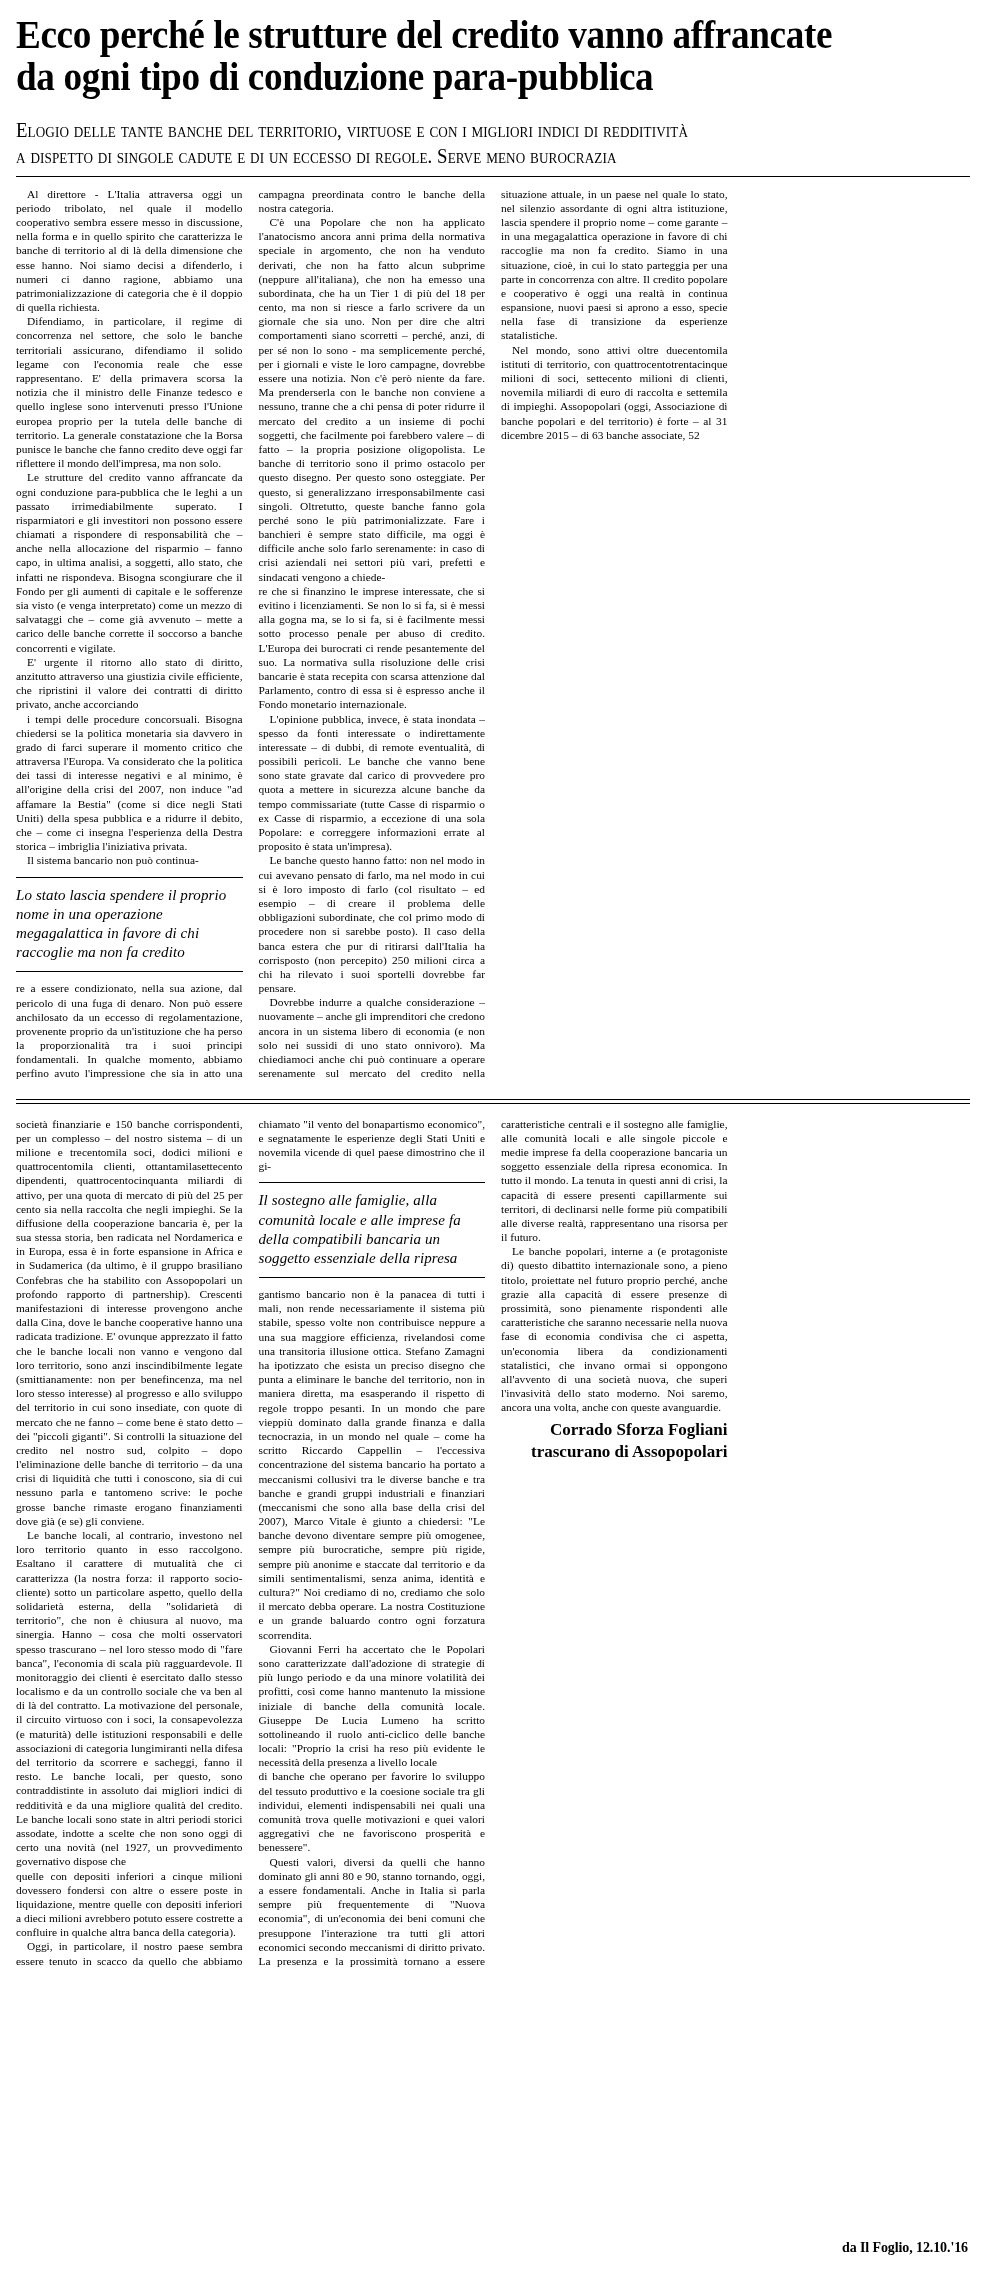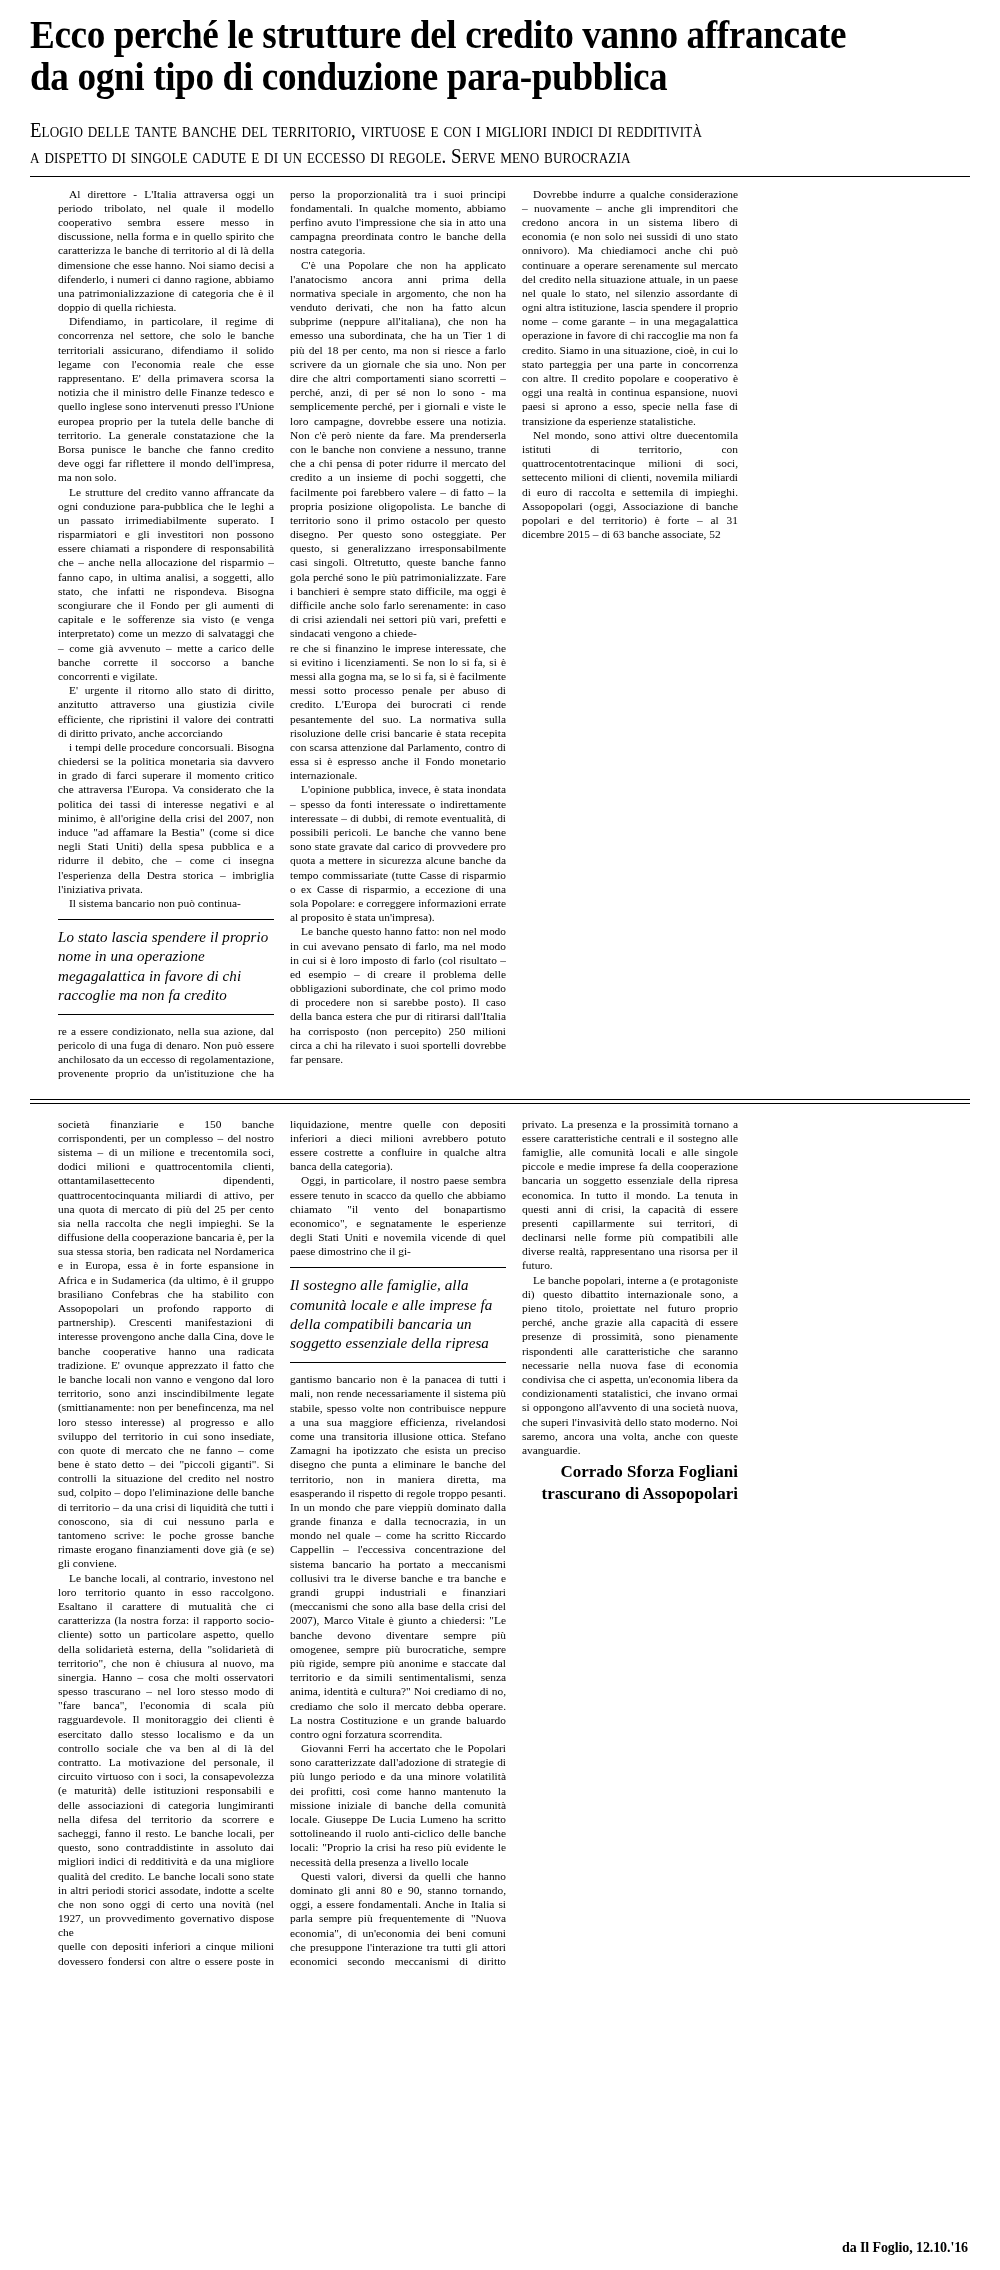--- a/index.html
+++ b/index.html
@@ -12,21 +12,21 @@
     width: 1000px;
     height: 2270px;
     font-family: "Liberation Serif", "DejaVu Serif", serif;
     color: #000000;
     position: relative;
     overflow: hidden;
   }
   .page {
     width: 1000px;
     height: 2270px;
-    padding: 14px 30px 10px 30px;
+    padding: 14px 30px 10px 16px;
     position: relative;
   }
 
   
   .headline {
     font-family: "Liberation Serif", "DejaVu Serif", serif;
     font-weight: bold;
     font-size: 40px;
     line-height: 1.06;
     letter-spacing: -0.4px;
@@ -60,21 +60,20 @@
 
   
   .cols {
     column-count: 4;
     column-gap: 16px;
     column-fill: auto;
     text-align: justify;
     font-size: 11.4px;
     line-height: 1.245;
     hyphens: auto;
-    margin-left: 28px;
     -webkit-hyphens: auto;
   }
   .cols p {
     margin: 0;
     text-indent: 11px;
   }
   .cols p.noindent { text-indent: 0; }
 
   .top-cols { height: 900px; }
   .bottom-cols { height: 860px; }
@@ -179,20 +178,21 @@
     <p class="noindent">quelle con depositi inferiori a cinque milioni dovessero fondersi con altre o essere poste in liquidazione, mentre quelle con depositi inferiori a dieci milioni avrebbero potuto essere costrette a confluire in qualche altra banca della categoria).</p>
     <p>Oggi, in particolare, il nostro paese sembra essere tenuto in scacco da quello che abbiamo chiamato "il vento del bonapartismo economico", e segnatamente le esperienze degli Stati Uniti e novemila vicende di quel paese dimostrino che il gi-</p>
 
     <div class="pullquote">
       <p>Il sostegno alle famiglie, alla comunità locale e alle imprese fa della compatibili bancaria un soggetto essenziale della ripresa</p>
     </div>
 
     <p class="noindent">gantismo bancario non è la panacea di tutti i mali, non rende necessariamente il sistema più stabile, spesso volte non contribuisce neppure a una sua maggiore efficienza, rivelandosi come una transitoria illusione ottica. Stefano Zamagni ha ipotizzato che esista un preciso disegno che punta a eliminare le banche del territorio, non in maniera diretta, ma esasperando il rispetto di regole troppo pesanti. In un mondo che pare vieppiù dominato dalla grande finanza e dalla tecnocrazia, in un mondo nel quale – come ha scritto Riccardo Cappellin – l'eccessiva concentrazione del sistema bancario ha portato a meccanismi collusivi tra le diverse banche e tra banche e grandi gruppi industriali e finanziari (meccanismi che sono alla base della crisi del 2007), Marco Vitale è giunto a chiedersi: "Le banche devono diventare sempre più omogenee, sempre più burocratiche, sempre più rigide, sempre più anonime e staccate dal territorio e da simili sentimentalismi, senza anima, identità e cultura?" Noi crediamo di no, crediamo che solo il mercato debba operare. La nostra Costituzione e un grande baluardo contro ogni forzatura scorrendita.</p>
     <p>Giovanni Ferri ha accertato che le Popolari sono caratterizzate dall'adozione di strategie di più lungo periodo e da una minore volatilità dei profitti, così come hanno mantenuto la missione iniziale di banche della comunità locale. Giuseppe De Lucia Lumeno ha scritto sottolineando il ruolo anti-ciclico delle banche locali: "Proprio la crisi ha reso più evidente le necessità della presenza a livello locale</p>
 
+    <p class="noindent">di banche che operano per favorire lo sviluppo del tessuto produttivo e la coesione sociale tra gli individui, elementi indispensabili nei quali una comunità trova quelle motivazioni e quei valori aggregativi che ne favoriscono prosperità e benessere".</p>
     <p>Questi valori, diversi da quelli che hanno dominato gli anni 80 e 90, stanno tornando, oggi, a essere fondamentali. Anche in Italia si parla sempre più frequentemente di "Nuova economia", di un'economia dei beni comuni che presuppone l'interazione tra tutti gli attori economici secondo meccanismi di diritto privato. La presenza e la prossimità tornano a essere caratteristiche centrali e il sostegno alle famiglie, alle comunità locali e alle singole piccole e medie imprese fa della cooperazione bancaria un soggetto essenziale della ripresa economica. In tutto il mondo. La tenuta in questi anni di crisi, la capacità di essere presenti capillarmente sui territori, di declinarsi nelle forme più compatibili alle diverse realtà, rappresentano una risorsa per il futuro.</p>
     <p>Le banche popolari, interne a (e protagoniste di) questo dibattito internazionale sono, a pieno titolo, proiettate nel futuro proprio perché, anche grazie alla capacità di essere presenze di prossimità, sono pienamente rispondenti alle caratteristiche che saranno necessarie nella nuova fase di economia condivisa che ci aspetta, un'economia libera da condizionamenti statalistici, che invano ormai si oppongono all'avvento di una società nuova, che superi l'invasività dello stato moderno. Noi saremo, ancora una volta, anche con queste avanguardie.</p>
 
     <div class="signature">
       <div>Corrado Sforza Fogliani</div>
       <div>trascurano di Assopopolari</div>
     </div>
   </div>
 
   <div class="attribution">da Il Foglio, 12.10.'16</div>

